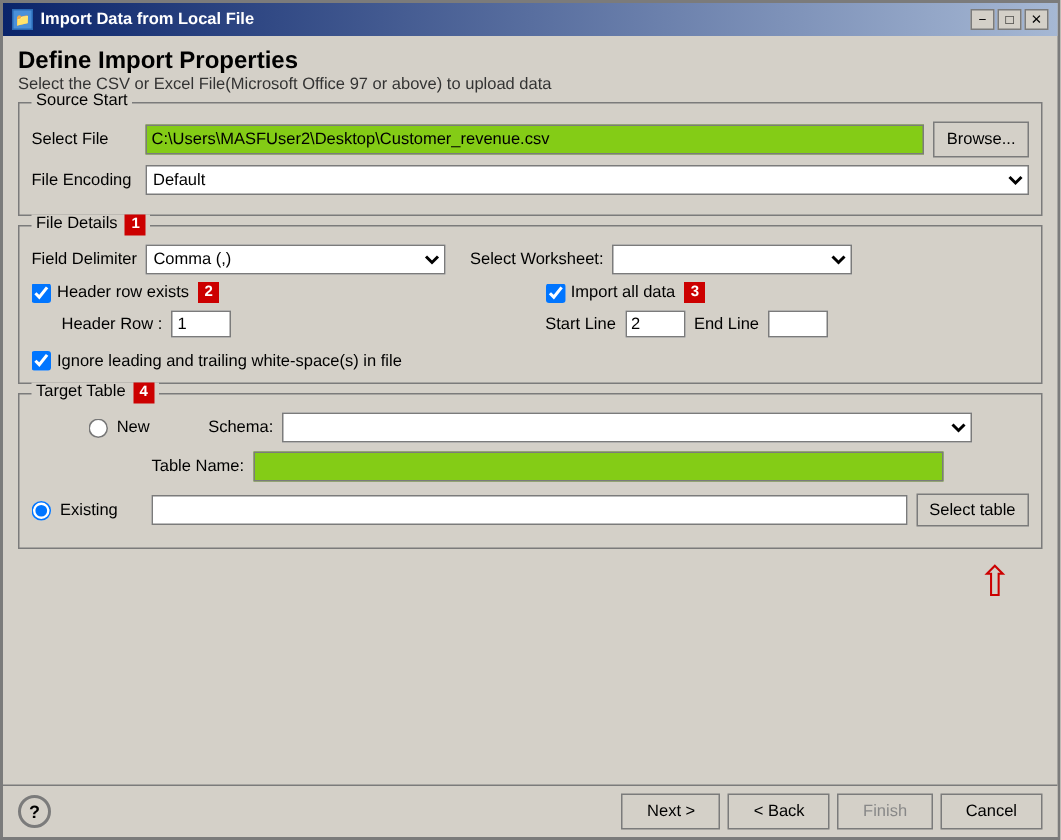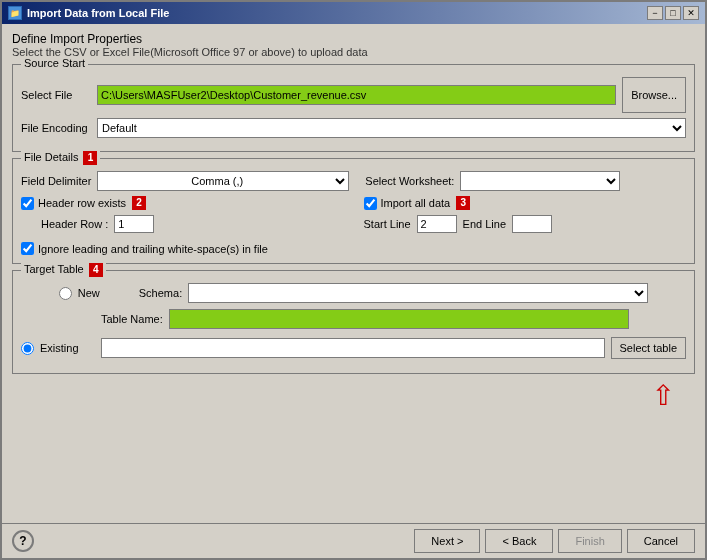--- a/index.html
+++ b/index.html
@@ -67,22 +67,22 @@
     }
     .content {
       flex: 1;
       padding: 8px 10px;
       display: flex;
       flex-direction: column;
       gap: 6px;
       overflow: hidden;
     }
     .page-title {
-      font-size: 12px;
-      font-weight: normal;
+      font-size: 16px;
+      font-weight: bold;
       color: #000;
     }
     .page-subtitle {
       font-size: 11px;
       color: #333;
     }
     .group-box {
       border: 1px solid #7b7b7b;
       padding: 8px;
       background: #d4d0c8;
@@ -125,21 +125,21 @@
     }
     .select-box {
       height: 20px;
       border: 1px solid #7b7b7b;
       background: white;
       font-size: 11px;
       outline: none;
       cursor: pointer;
     }
     .browse-btn {
-      height: 36px;
+      height: 24px;
       padding: 0 8px;
       background: #d4d0c8;
       border: 1px solid #7b7b7b;
       font-size: 11px;
       cursor: pointer;
       white-space: nowrap;
     }
     .checkbox-row {
       display: flex;
       align-items: center;
@@ -293,21 +293,21 @@
     </div>
 
     <div class="group-box">
       <span class="group-label">
         <span>File Details</span>
         <span class="badge">1</span>
       </span>
       <div class="group-content">
         <div class="form-row">
           <span class="form-label">Field Delimiter</span>
-          <select class="select-box" style="width:252px;text-align:center;">
+          <select class="select-box" style="width:200px;">
             <option>Comma (,)</option>
           </select>
           <span style="margin-left:10px;">Select Worksheet:</span>
           <select class="select-box" style="width:160px;"></select>
         </div>
         <div class="two-col">
           <div class="col-half">
             <div class="checkbox-row">
               <input type="checkbox" checked="" id="hdr" style="">
               <label for="hdr" class="checkbox-label">Header row exists</label>

